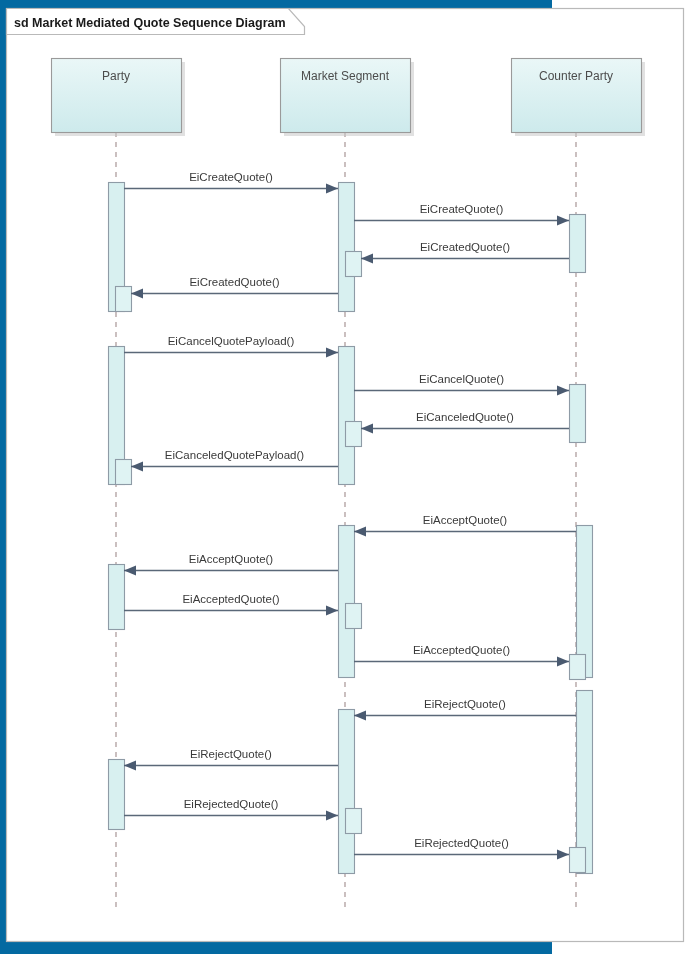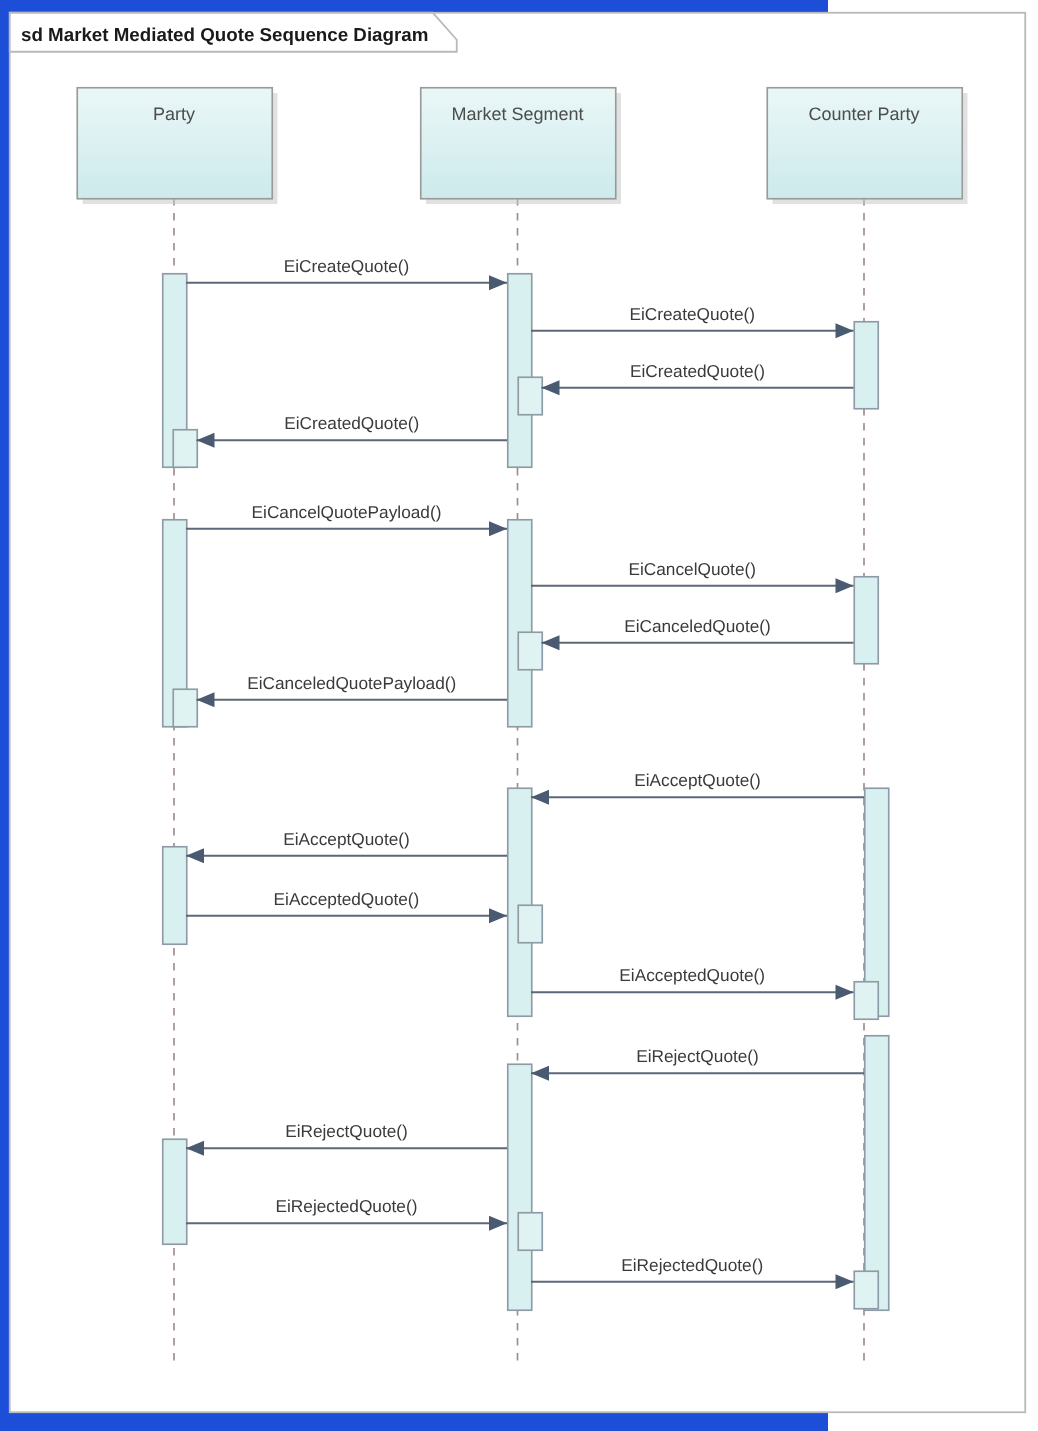--- a/index.html
+++ b/index.html
@@ -10,21 +10,21 @@
   body {
     width: 692px;
     height: 954px;
     font-family: "Liberation Sans", sans-serif;
     overflow: hidden;
   }
   #diagram-root {
     position: relative;
     width: 552px;
     height: 954px;
-    background: #1d4ed8;
+    background: #0369a1;
   }
   svg.seq {
     display: block;
     width: 692px;
     height: 954px;
   }
   .frame-rect {
     fill: #ffffff;
     stroke: #b9b9b9;
     stroke-width: 1.2;

